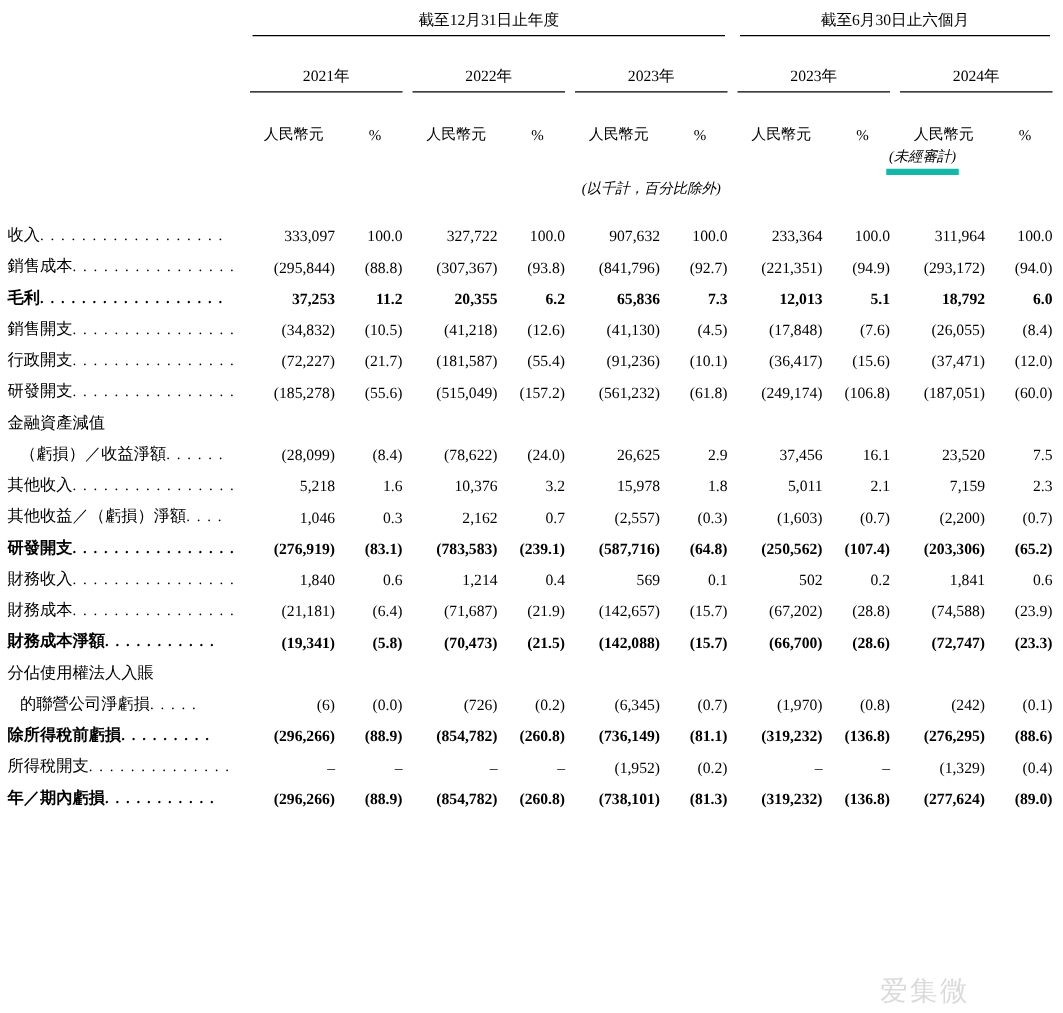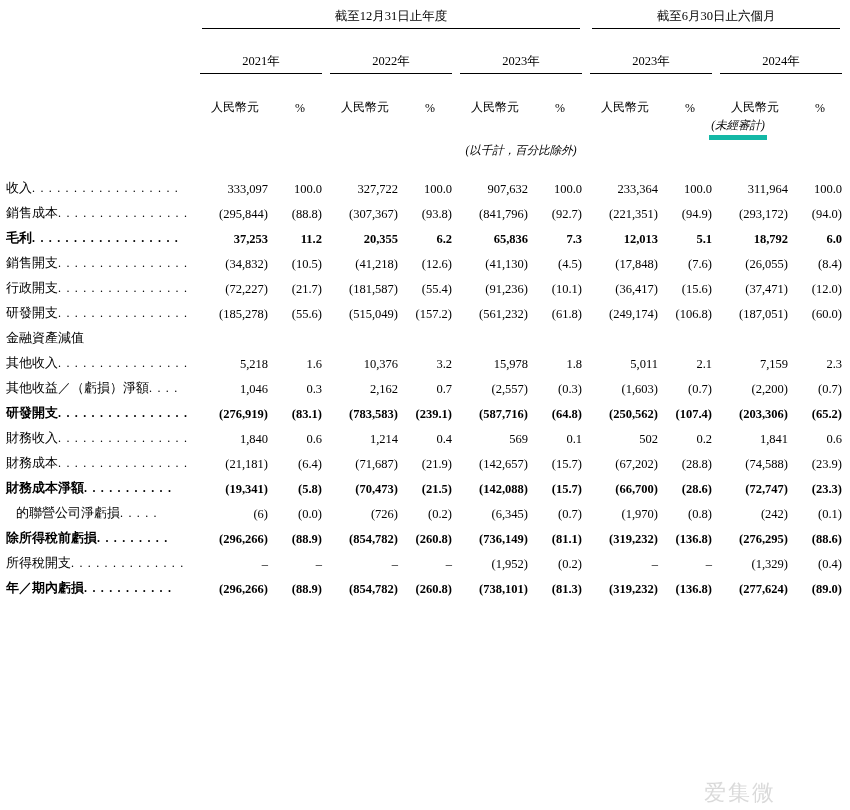--- a/index.html
+++ b/index.html
@@ -284,20 +284,33 @@
           <td class="num"></td>
           <td class="pct"></td>
           <td class="num"></td>
           <td class="pct"></td>
           <td class="num"></td>
           <td class="pct"></td>
           <td class="num"></td>
           <td class="pct"></td>
         </tr>
         <tr class="data">
+          <td class="label indent"><span>（虧損）／收益淨額</span><span class="dots">. . . . . .</span></td>
+          <td class="num">(28,099)</td>
+          <td class="pct">(8.4)</td>
+          <td class="num">(78,622)</td>
+          <td class="pct">(24.0)</td>
+          <td class="num">26,625</td>
+          <td class="pct">2.9</td>
+          <td class="num">37,456</td>
+          <td class="pct">16.1</td>
+          <td class="num">23,520</td>
+          <td class="pct">7.5</td>
+        </tr>
+        <tr class="data">
           <td class="label"><span>其他收入</span><span class="dots">. . . . . . . . . . . . . . . .</span></td>
           <td class="num">5,218</td>
           <td class="pct">1.6</td>
           <td class="num">10,376</td>
           <td class="pct">3.2</td>
           <td class="num">15,978</td>
           <td class="pct">1.8</td>
           <td class="num">5,011</td>
           <td class="pct">2.1</td>
           <td class="num">7,159</td>
@@ -362,20 +375,33 @@
           <td class="num bold">(70,473)</td>
           <td class="pct bold">(21.5)</td>
           <td class="num bold">(142,088)</td>
           <td class="pct bold">(15.7)</td>
           <td class="num bold">(66,700)</td>
           <td class="pct bold">(28.6)</td>
           <td class="num bold">(72,747)</td>
           <td class="pct bold">(23.3)</td>
         </tr>
         <tr class="data">
+          <td class="label"><span>分佔使用權法人入賬</span></td>
+          <td class="num"></td>
+          <td class="pct"></td>
+          <td class="num"></td>
+          <td class="pct"></td>
+          <td class="num"></td>
+          <td class="pct"></td>
+          <td class="num"></td>
+          <td class="pct"></td>
+          <td class="num"></td>
+          <td class="pct"></td>
+        </tr>
+        <tr class="data">
           <td class="label indent"><span>的聯營公司淨虧損</span><span class="dots">. . . . .</span></td>
           <td class="num">(6)</td>
           <td class="pct">(0.0)</td>
           <td class="num">(726)</td>
           <td class="pct">(0.2)</td>
           <td class="num">(6,345)</td>
           <td class="pct">(0.7)</td>
           <td class="num">(1,970)</td>
           <td class="pct">(0.8)</td>
           <td class="num">(242)</td>

